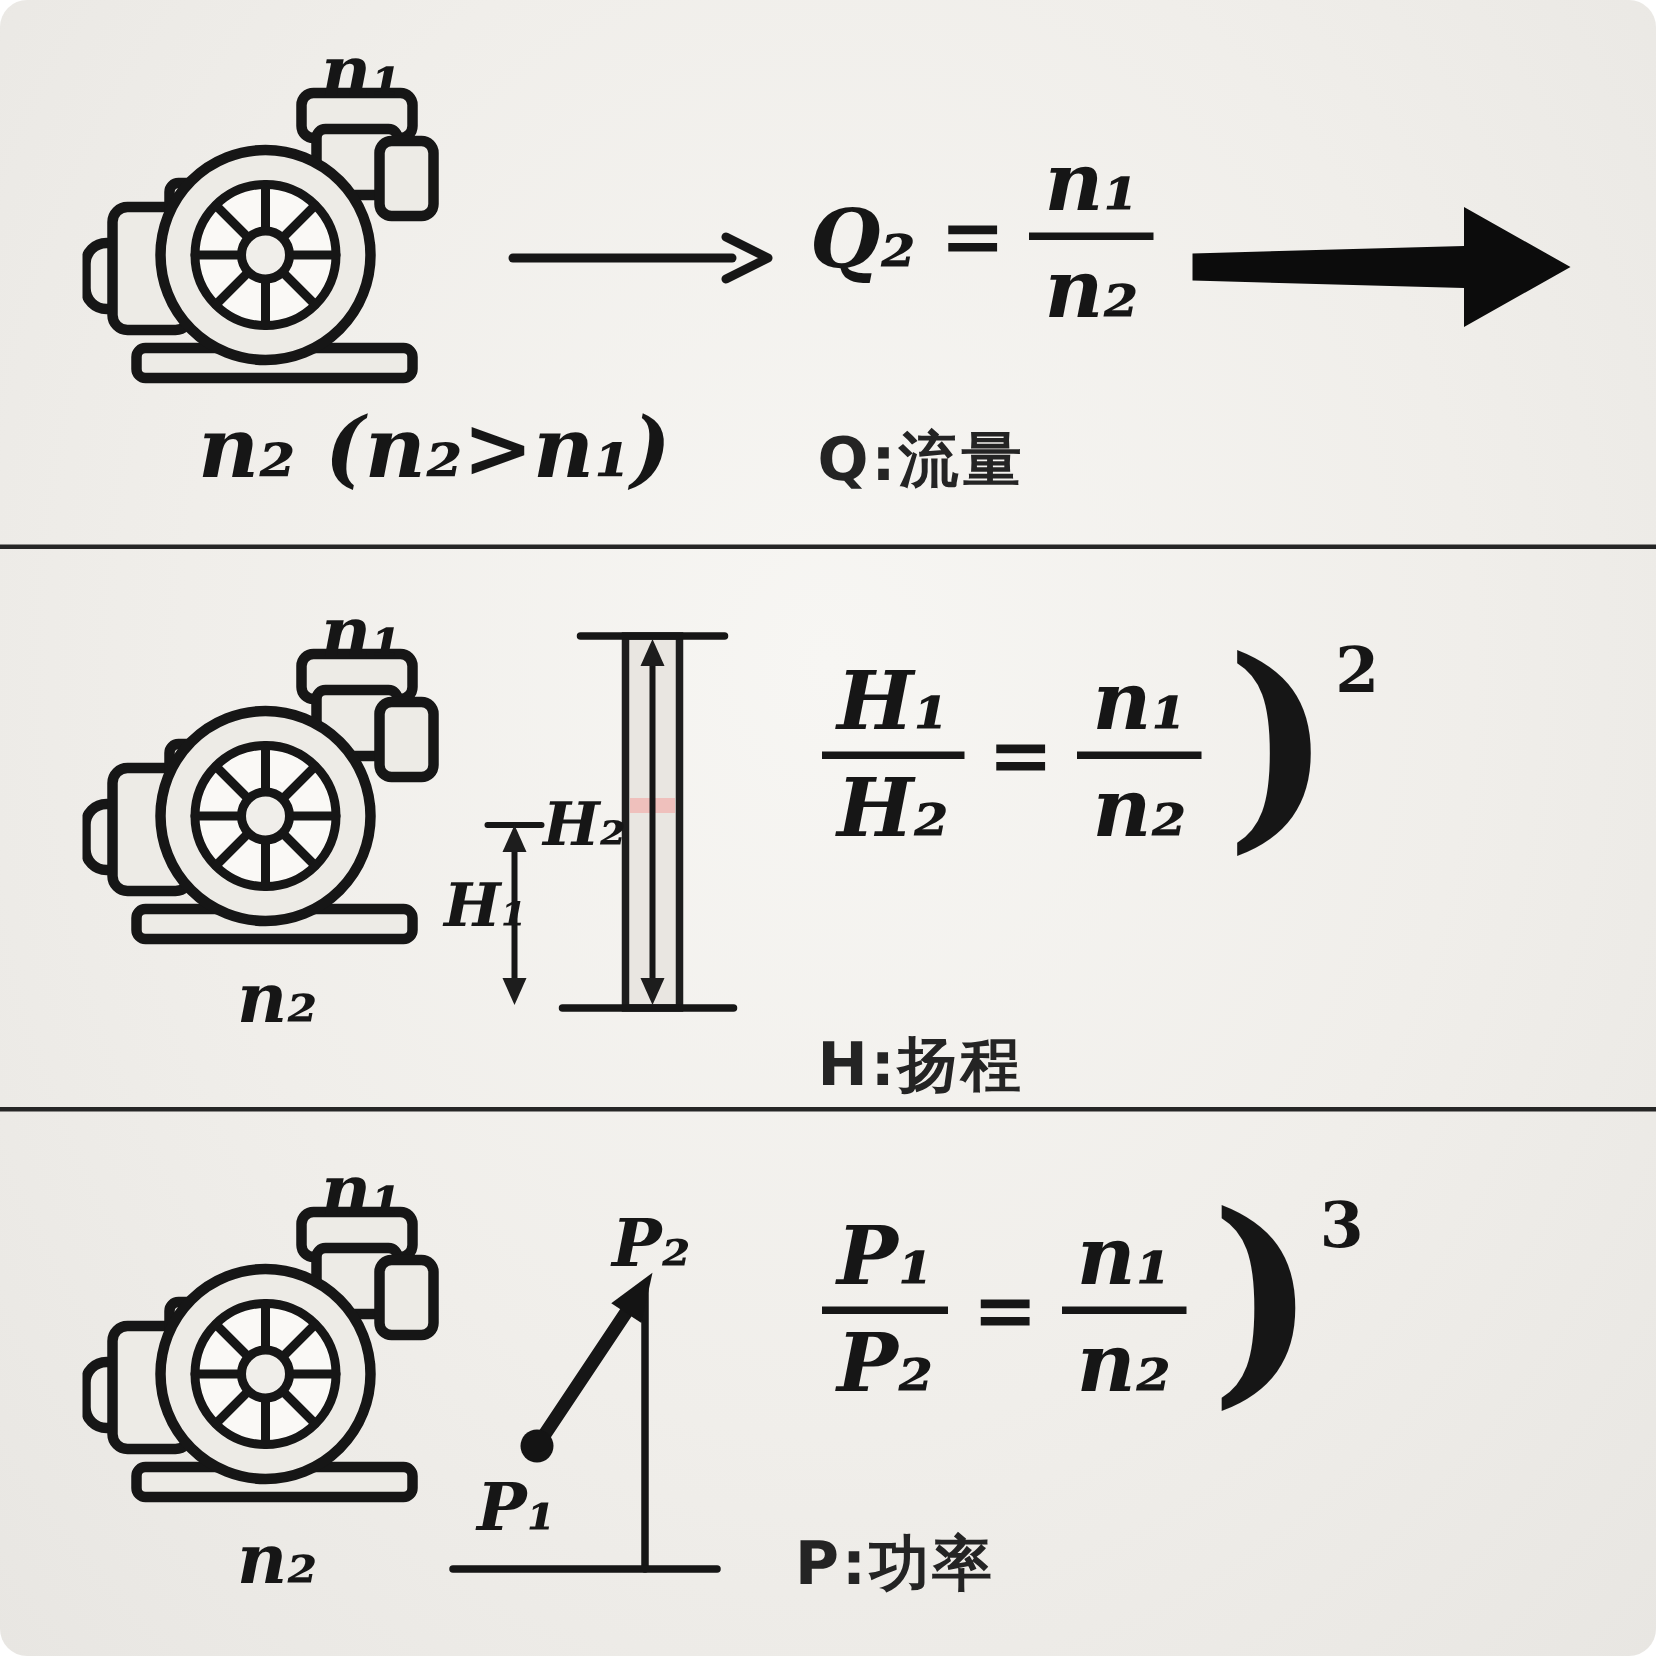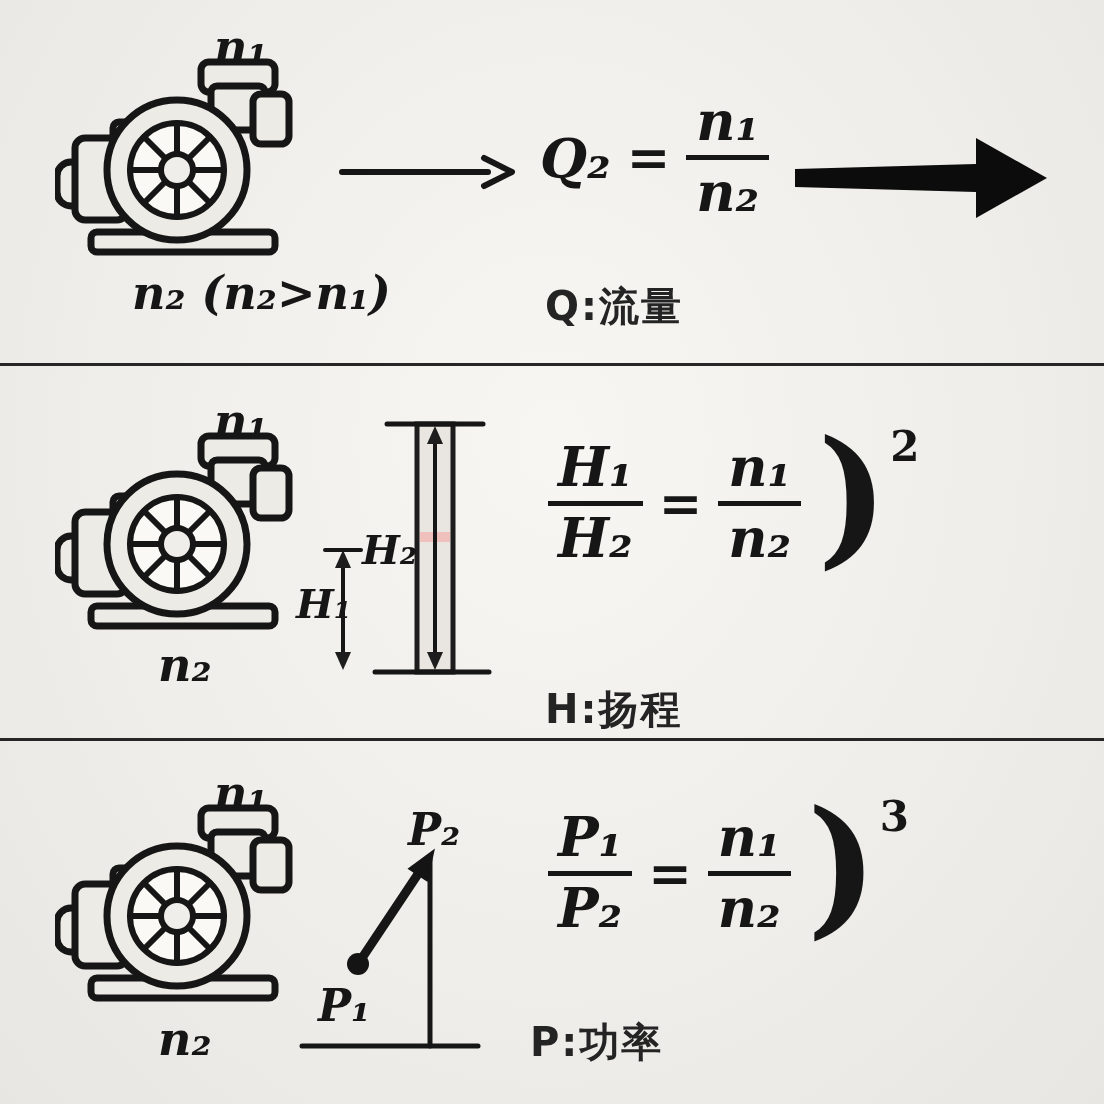--- a/index.html
+++ b/index.html
@@ -3,20 +3,21 @@
 <meta charset="utf-8">
 <style>
   * { margin: 0; padding: 0; box-sizing: border-box; }
   html,body { width: 1104px; height: 1104px; }
   body { font-family: "DejaVu Serif", "Liberation Serif", serif; }
 
   .canvas {
     position: relative; width: 1104px; height: 1104px; overflow: hidden;
     background: radial-gradient(ellipse at 50% 40%, #f7f6f3 0%, #f0eeea 55%, #e8e6e2 100%);
     color: #1b1b1b;
+    border-radius: 18px;
   }
   .abs { position: absolute; }
 
   .math {
     font-family: "DejaVu Serif", "DejaVu Sans", "Liberation Serif", serif;
     font-style: italic; font-weight: bold; color: #161616;
   }
   .label-lg { font-size: 46px; line-height: 1; }
 
   .divider { position: absolute; left: 0; width: 1104px; height: 3px; background: #262626; }
@@ -69,21 +70,21 @@
     </symbol>
   </svg>
 
   <section>
     <svg class="abs" style="left:55px;top:36px" width="250" height="230" viewBox="0 0 250 230">
         <use href="#pump-symbol"></use>
       </svg>
 
     <div class="abs math label-lg" style="left:214px;top:24px">n₁</div>
 
-    <div class="abs math" style="left:132px;top:266px;font-size:46px">n₂ (n₂&gt;n₁)</div>
+    <div class="abs math" style="left:132px;top:266px;font-size:56px">n₂ (n₂&gt;n₁)</div>
 
     <svg class="abs" style="left:338px;top:152px" width="180" height="40" viewBox="0 0 180 40">
       <line class="stroke" x1="4" y1="20" x2="150" y2="20" stroke-width="6"></line>
       <polyline class="stroke" points="146,6 174,20 146,34" stroke-width="6" stroke-linejoin="round"></polyline>
     </svg>
 
     <div class="abs formula" style="left:540px;top:82px">
       <div class="frac math">
         <span class="den">Q₂</span>
       </div>

